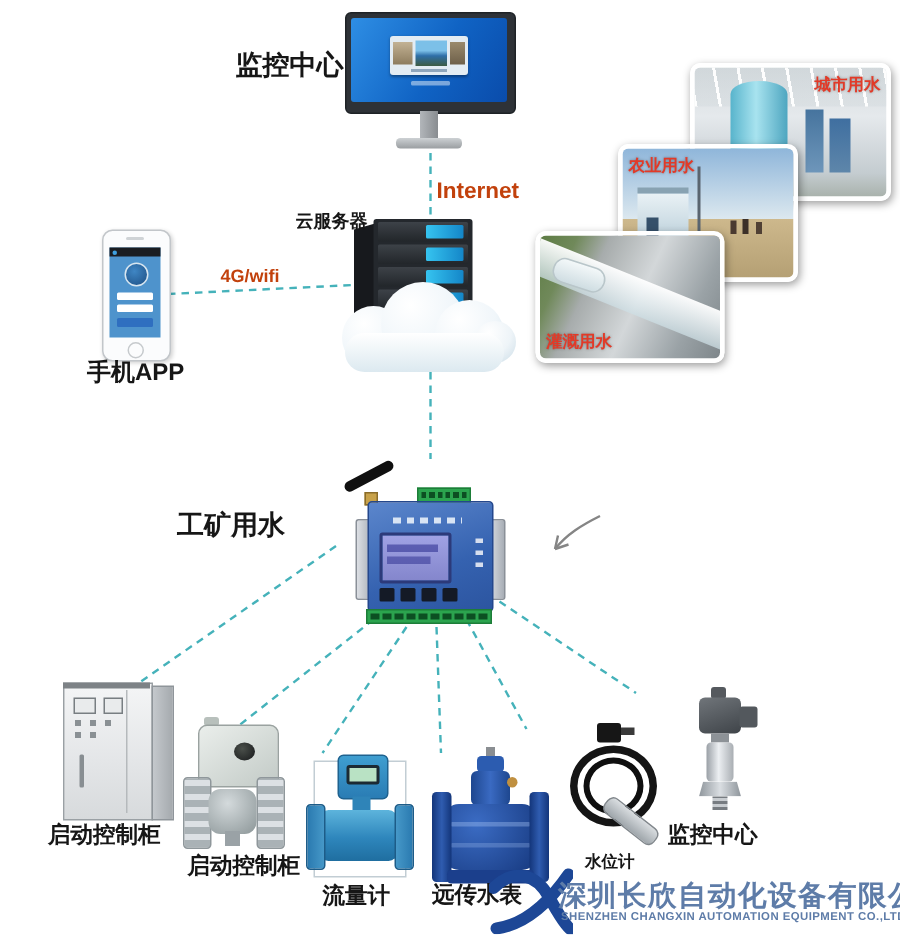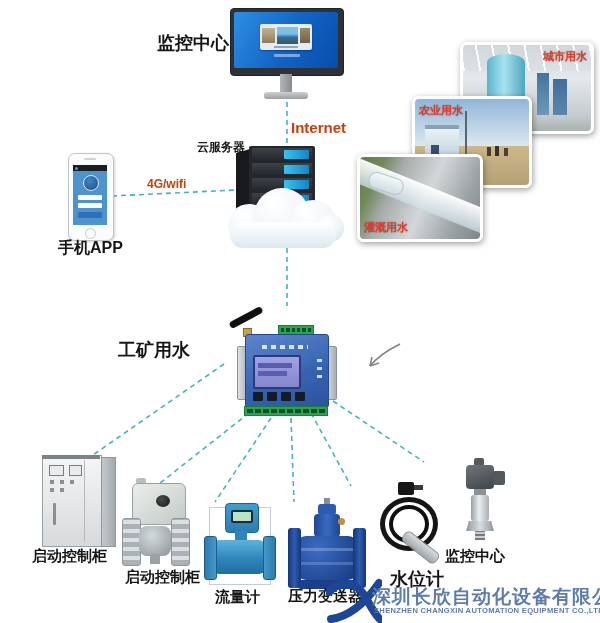--- a/index.html
+++ b/index.html
@@ -227,30 +227,30 @@
     <div class="abs" style="left:26px;top:16px;width:26px;height:23px;border-radius:4px;background:linear-gradient(90deg,#1e478f,#3a6ac2,#1e478f);"></div>
     <div class="abs" style="left:50px;top:20px;width:7px;height:7px;border-radius:50%;background:#c09040;"></div>
     <div class="abs" style="left:8px;top:38px;width:62px;height:44px;border-radius:10px;background:radial-gradient(circle at 35% 30%,#3b6cc4,#16387e);">
       <div class="abs" style="left:4px;top:12px;width:54px;height:3px;background:rgba(160,190,240,.4);border-radius:2px;"></div>
       <div class="abs" style="left:4px;top:26px;width:54px;height:3px;background:rgba(160,190,240,.3);border-radius:2px;"></div>
     </div>
     <div class="abs" style="left:0;top:30px;width:13px;height:60px;border-radius:3px;background:linear-gradient(90deg,#13357a,#2f5cb0,#13357a);"></div>
     <div class="abs" style="left:65px;top:30px;width:13px;height:60px;border-radius:3px;background:linear-gradient(90deg,#13357a,#2f5cb0,#13357a);"></div>
     <div class="abs" style="left:10px;top:82px;width:58px;height:9px;border-radius:3px;background:#1b3f8c;"></div>
   </div>
-  <div class="lbl" style="left:288px;top:587px;font-size:15px;z-index:3;">压力变送器</div>
+  <div class="lbl" style="left:288px;top:587px;font-size:15px;z-index:3;">远传水表</div>
 
   <div class="dev" style="left:372px;top:482px;width:74px;height:88px;">
     <div class="abs" style="left:26px;top:0;width:16px;height:13px;background:#161616;border-radius:2px;"></div>
     <div class="abs" style="left:42px;top:3px;width:9px;height:5px;background:#3a3a3a;"></div>
     <div class="abs" style="left:8px;top:15px;width:48px;height:44px;border:5px solid #151515;border-radius:50%;"></div>
     <div class="abs" style="left:17px;top:23px;width:32px;height:30px;border:4px solid #0f0f0f;border-radius:50%;"></div>
     <div class="abs" style="left:32px;top:46px;width:40px;height:11px;border-radius:5px;transform:rotate(38deg);transform-origin:left center;background:linear-gradient(180deg,#d9dde0,#9fa6ab);border:1px solid #82888d;"></div>
   </div>
-  <div class="lbl" style="left:390px;top:567px;font-size:18px;">水位计</div>
+  <div class="lbl" style="left:390px;top:567px;font-size:11px;">水位计</div>
 
   <div class="dev" style="left:450px;top:458px;width:62px;height:84px;">
     <div class="abs" style="left:24px;top:0;width:10px;height:8px;background:#55595e;border-radius:2px;"></div>
     <div class="abs" style="left:16px;top:7px;width:28px;height:24px;border-radius:4px;background:linear-gradient(160deg,#70757a,#3f4449);"></div>
     <div class="abs" style="left:43px;top:13px;width:12px;height:14px;background:#53585d;border-radius:2px;"></div>
     <div class="abs" style="left:24px;top:31px;width:12px;height:6px;background:#8d9297;"></div>
     <div class="abs" style="left:21px;top:37px;width:18px;height:26px;border-radius:3px;background:linear-gradient(90deg,#9aa0a6,#eceff2 45%,#a9aeb3);"></div>
     <div class="abs" style="left:16px;top:63px;width:28px;height:10px;background:linear-gradient(90deg,#8f969c,#dadee2,#8f969c);clip-path:polygon(10% 0,90% 0,100% 100%,0 100%);"></div>
     <div class="abs" style="left:25px;top:73px;width:10px;height:9px;background:repeating-linear-gradient(0deg,#777c81 0 2px,#c8ccd0 2px 4px);"></div>
   </div>

